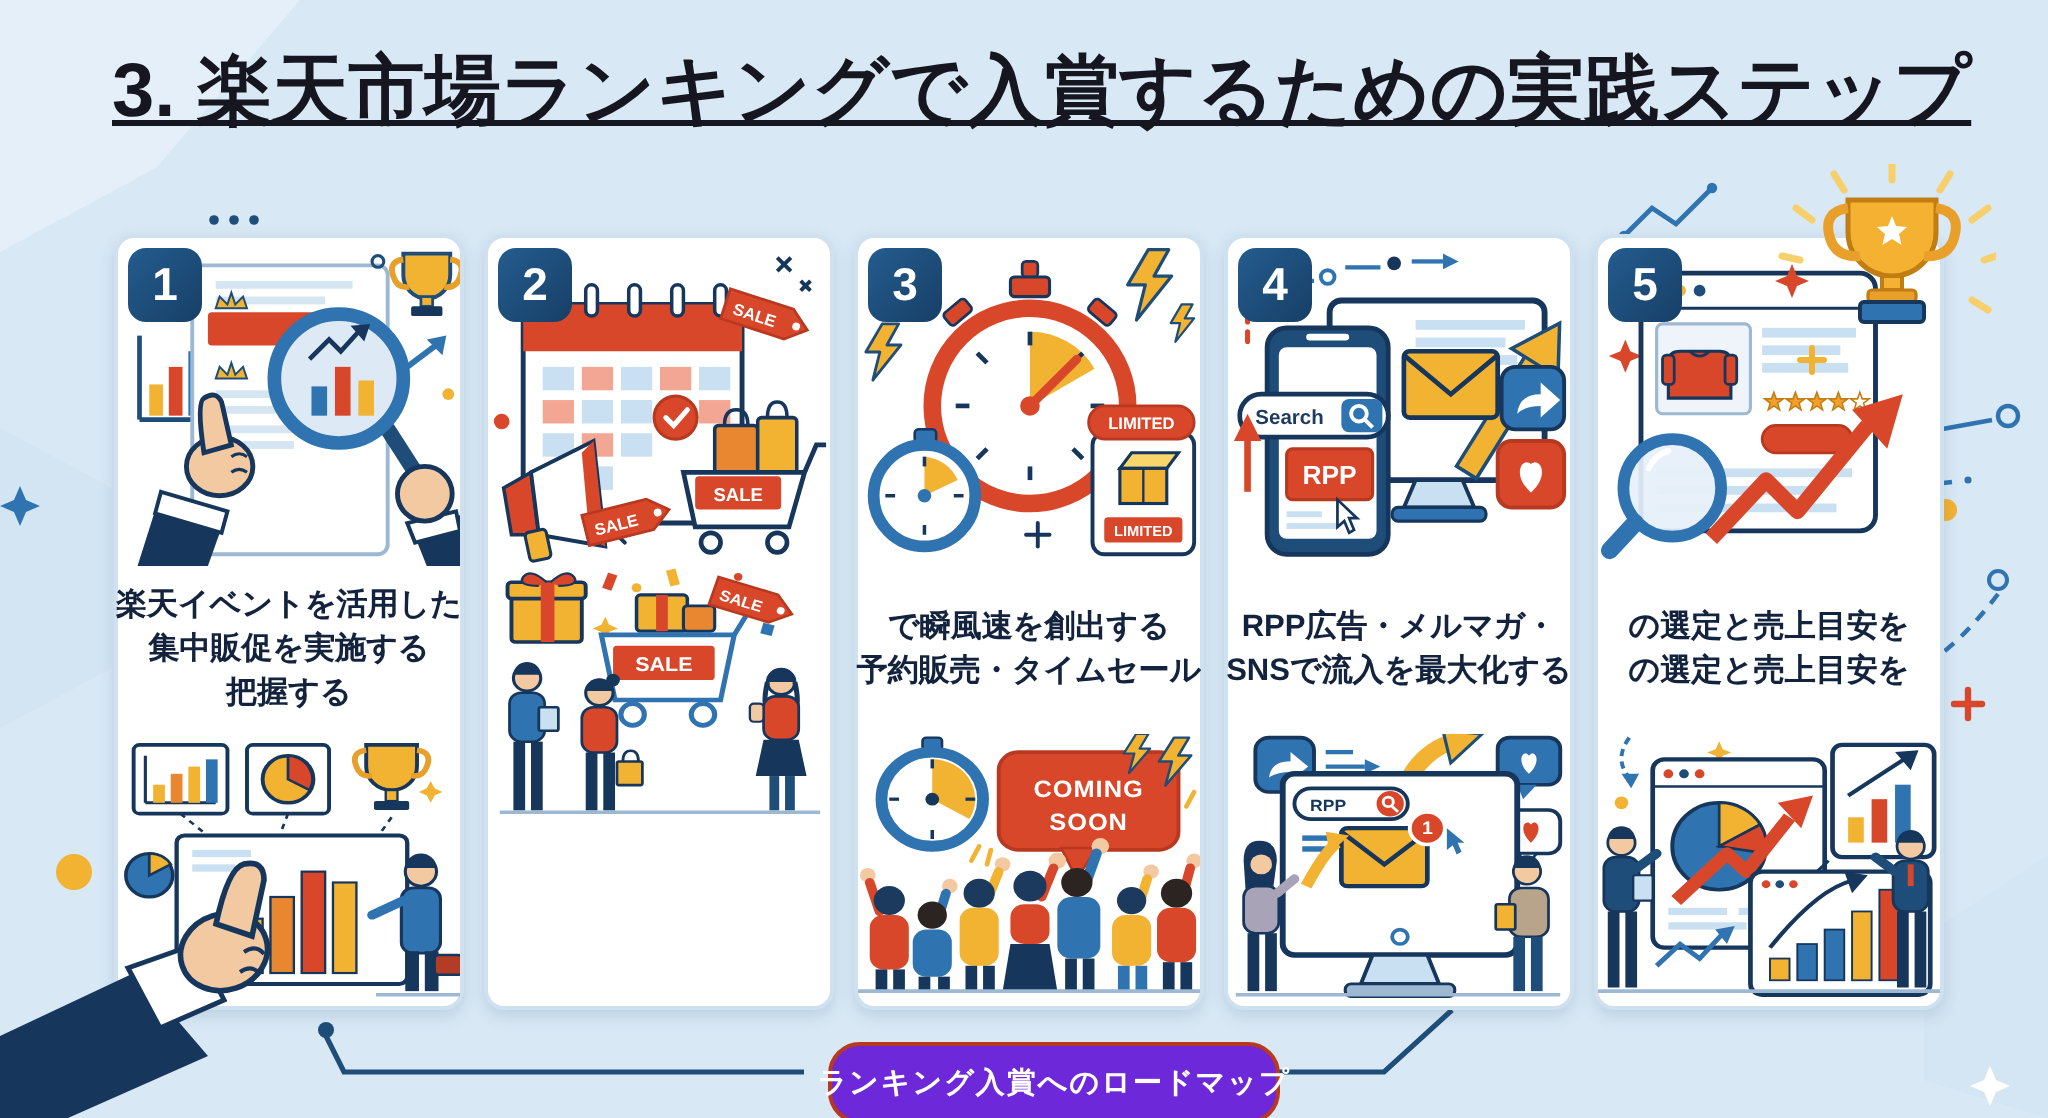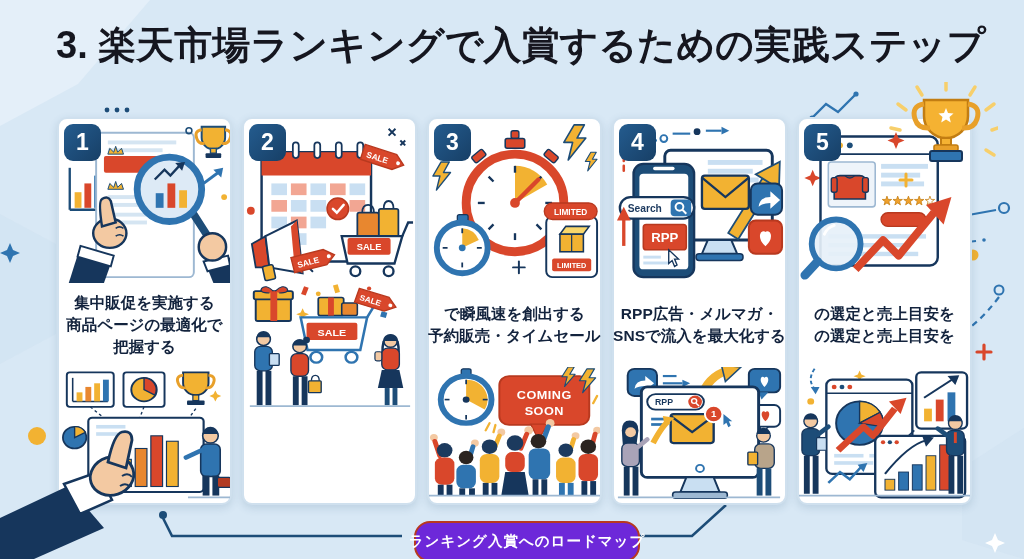--- a/index.html
+++ b/index.html
@@ -1,21 +1,21 @@
 <!DOCTYPE html>
 <html><head>
 <meta charset="utf-8">
 <style>
   html,body{margin:0;padding:0;background:#eef4fa;}
   .stage{position:relative;width:1024px;height:559px;background:#d8e8f5;overflow:hidden;
          font-family:"Liberation Sans",sans-serif;}
   .bgdeco,.connector{position:absolute;left:0;top:0;}
   .connector{z-index:1;}
   .title{position:absolute;left:56px;top:20px;margin:0;font-size:38px;font-weight:800;
-         color:#15161f;white-space:nowrap;z-index:2;}
+         color:#15161f;white-space:nowrap;z-index:2;text-decoration:underline;}
   .cards{position:absolute;left:57px;top:117px;display:flex;gap:10px;z-index:2;}
   .card{position:relative;width:175px;height:388px;background:#fff;border:2px solid #cfe0ee;
         border-radius:10px;box-shadow:0 3px 8px rgba(44,84,124,.16);box-sizing:border-box;
         display:flex;flex-direction:column;align-items:center;}
   .badge{position:absolute;left:5px;top:5px;width:37px;height:37px;border-radius:9px;
          background:linear-gradient(135deg,#245c8f,#173f66);color:#fff;font-size:23px;
          font-weight:800;display:flex;align-items:center;justify-content:center;z-index:3;}
   .illus{display:block;}
   .caption{height:84px;display:flex;flex-direction:column;justify-content:center;
            text-align:center;font-weight:800;font-size:15.5px;line-height:1.42;color:#13233d;}
@@ -128,22 +128,22 @@
           <path d="M44,110 Q40,84 44,82 Q50,78 53,84 L58,106 Z" fill="#f3c9a2" stroke="#16365c" stroke-width="2.5"></path>
           <path d="M58,112 q4,-3 8,0 M58,120 q4,-3 8,0" fill="none" stroke="#16365c" stroke-width="1.6"></path>
         </g>
         <g>
           <polygon points="175,168 175,142 150,148 158,168" fill="#16365c"></polygon>
           <polygon points="148,146 173,140 175,150 152,156" fill="#fff" stroke="#16365c" stroke-width="2"></polygon>
           <circle cx="157" cy="131" r="14" fill="#f3c9a2" stroke="#16365c" stroke-width="2.5"></circle>
         </g>
       </svg>
       <div class="caption">
+        <span class="cl">楽天イベントを活用した</span>
         <span class="cl">集中販促を実施する</span>
-        <span class="cl">商品ページの最適化で</span>
         <span class="cl">把握する</span>
       </div>
       <svg class="illus" width="171" height="134" viewBox="0 0 175 148" preserveAspectRatio="none">
         <g stroke="#16365c" stroke-width="1.4" stroke-dasharray="3,3">
           <line x1="32" y1="44" x2="48" y2="58"></line>
             <line x1="87" y1="44" x2="82" y2="58"></line>
             <line x1="140" y1="46" x2="132" y2="58"></line>
         </g>
         <g>
           <rect x="8" y="6" width="48" height="38" rx="3" fill="#fff" stroke="#16365c" stroke-width="2"></rect>

